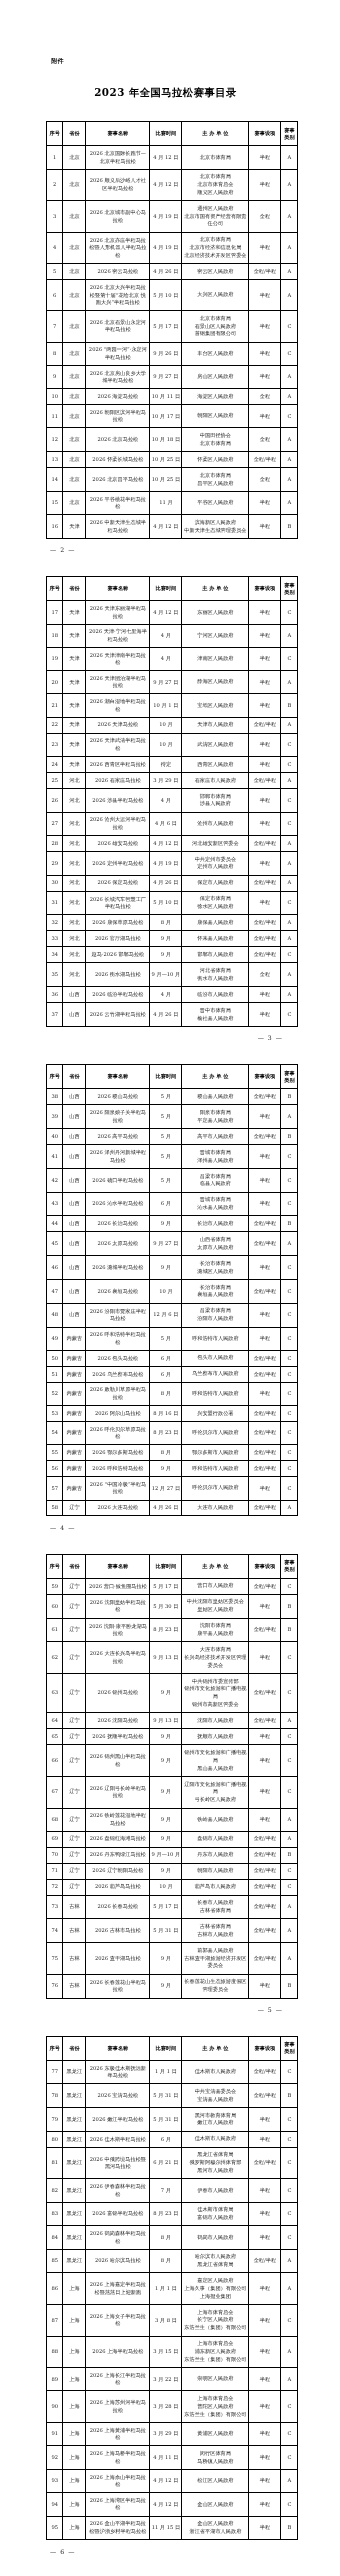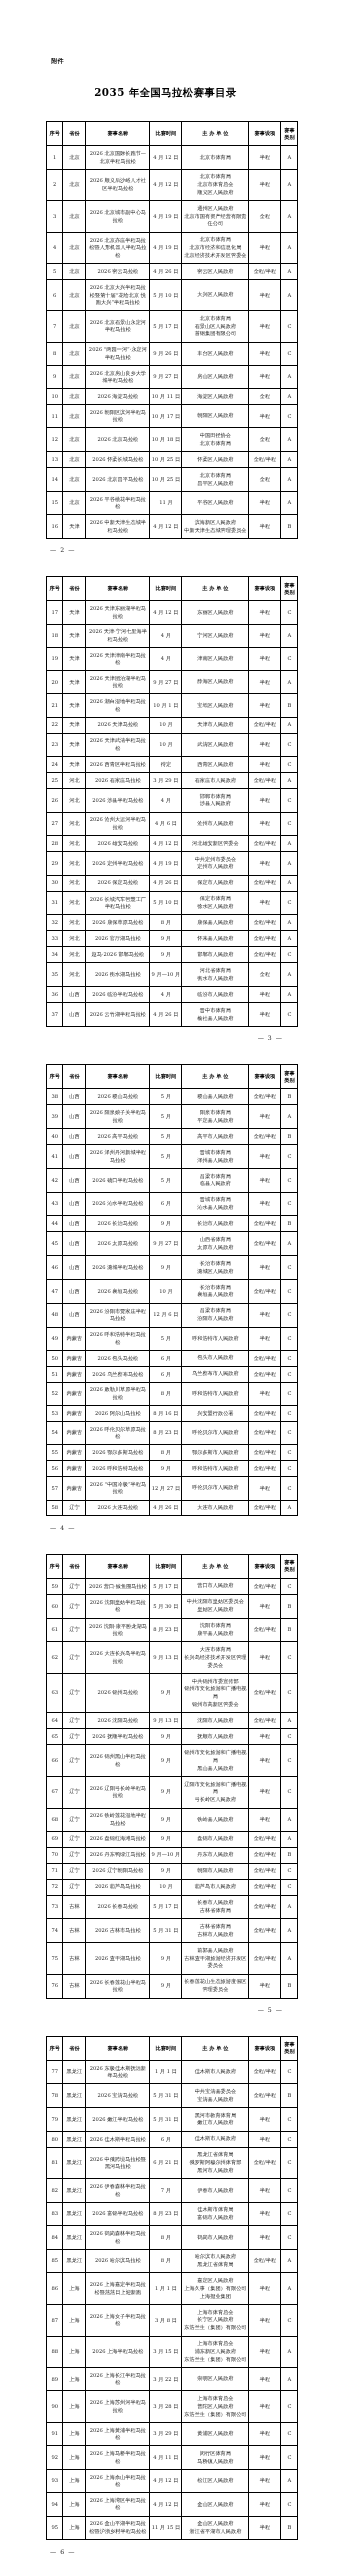--- a/index.html
+++ b/index.html
@@ -25,21 +25,21 @@
   .page-num{margin-top:auto;padding-top:7.2px;font-size:6.2px;color:#222;letter-spacing:1px;}
   .page-num.left{text-align:left;padding-left:4.1px;}
   .page-num.right{text-align:right;padding-right:2.1px;}
 </style>
 </head>
 <body>
 
 <div class="sheet">
   <div class="doc-header">
     <div class="attachment">附件</div>
-    <h1 class="doc-title">2035 年全国马拉松赛事目录</h1>
+    <h1 class="doc-title">2023 年全国马拉松赛事目录</h1>
   </div>
   <div class="pages">
       <section class="page first">
     <table class="events-table">
       <thead>
         <tr>
               <th class="c0">序号</th>
               <th class="c1">省份</th>
               <th class="c2">赛事名称</th>
               <th class="c3">比赛时间</th>

